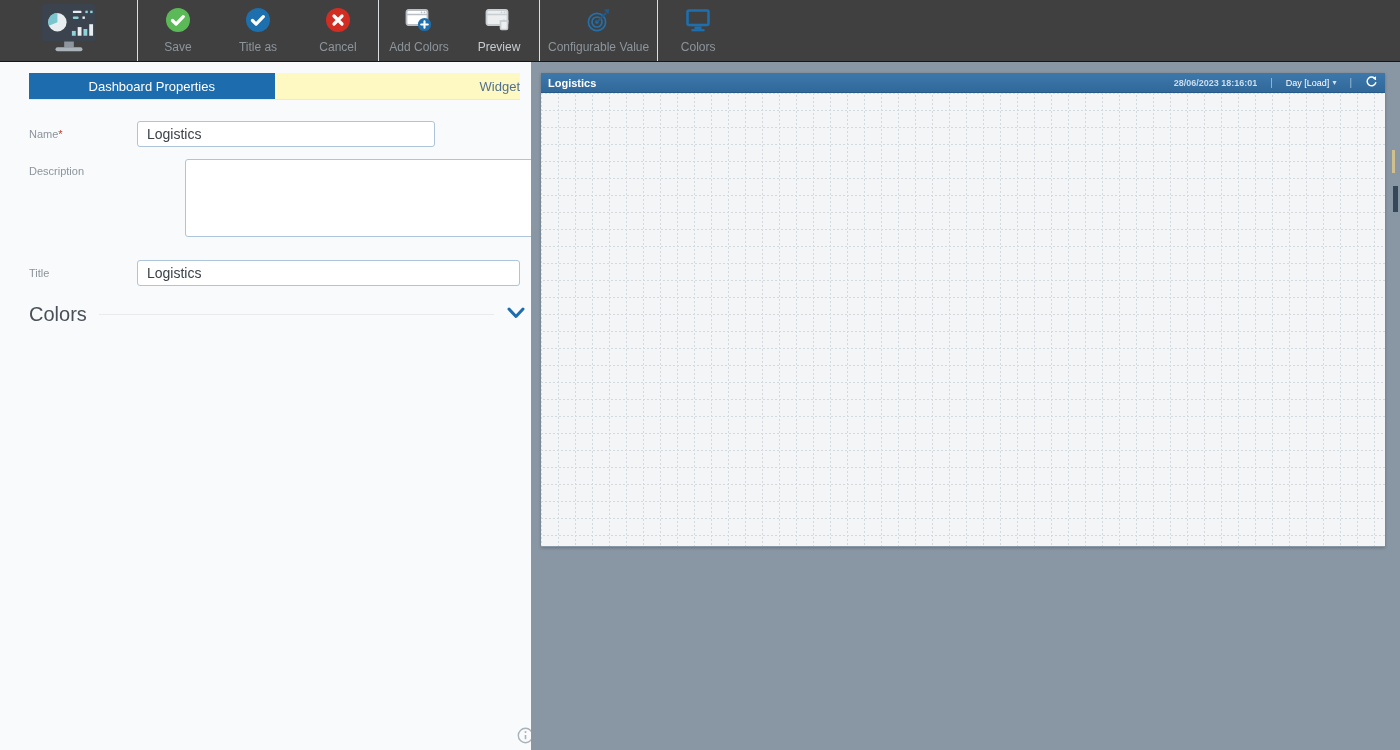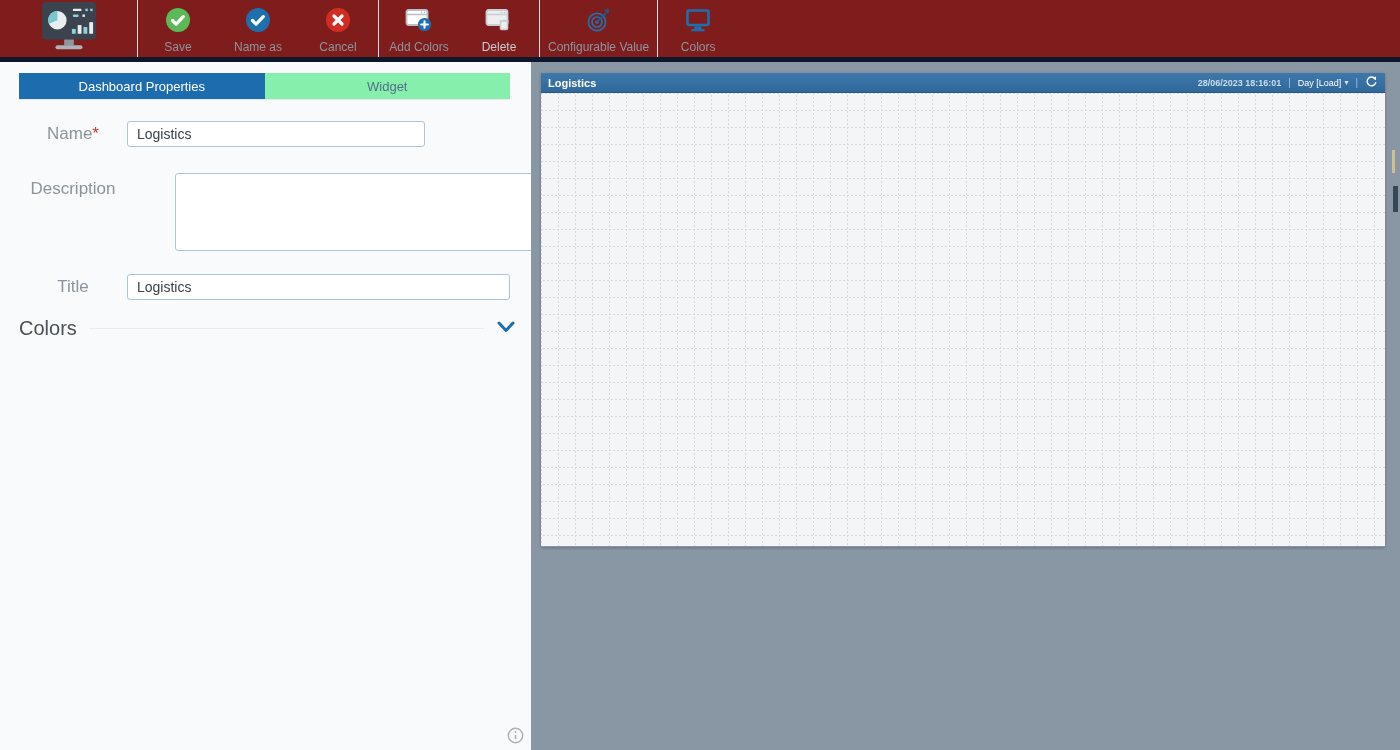--- a/index.html
+++ b/index.html
@@ -1,73 +1,73 @@
 <!DOCTYPE html>
 <html><head>
 <meta charset="utf-8">
 <style>
   * { margin:0; padding:0; box-sizing:border-box; }
   html,body { width:1400px; height:750px; font-family:"Liberation Sans", sans-serif; }
   #stage { position:relative; width:1400px; height:750px; background:#f9fafb; overflow:hidden; }
 
   
   .toolbar { position:absolute; left:0; top:0; width:1400px; height:62px;
-             background:#7f1d1d; border-bottom:5px solid #0f172a;
+             background:#404040; border-bottom:1px solid #0f172a;
              display:flex; align-items:stretch; }
   .logo-box { width:137px; display:flex; align-items:center; justify-content:center; }
   .tb-sep { width:1px; background:#dcdfe2; }
   .tb-btn { display:flex; flex-direction:column; align-items:center; justify-content:flex-start;
             padding-top:7px; gap:3px; min-width:80px; cursor:pointer; }
   .tb-btn.wide { min-width:110px; }
   .tb-btn .tb-label { font-size:12px; color:#8d959c; white-space:nowrap; padding:0 8px; }
   .tb-btn.disabled .tb-label { color:#c6cbd0; }
   .tb-btn.disabled { cursor:default; }
 
   
-  .left-panel { position:absolute; left:2px; top:62px; width:531px; height:688px;
+  .left-panel { position:absolute; left:12px; top:62px; width:531px; height:688px;
                 background:#f9fafb; }
   .tabs { margin:11px 23px 0 17px; display:flex; height:27px; background:#ffffff;
           border-bottom:1px solid #e6e9ec; }
   .tab { flex:1; display:flex; align-items:center; justify-content:center;
          font-size:13px; cursor:pointer; }
   .tab.active { background:#1c6cae; color:#ffffff; }
-  .tab.inactive { background:#86efac; color:#52708e; }
+  .tab.inactive { background:#fef9c3; color:#52708e;justify-content:flex-end; }
 
   .form-row { display:flex; align-items:center; padding-left:17px; }
   .form-row.top-align { align-items:flex-start; }
-  .field-label { width:108px; font-size:17px; color:#8b949c; flex-shrink:0;text-align:center; }
+  .field-label { width:108px; font-size:11px; color:#8b949c; flex-shrink:0; }
   .required { color:#c0392b; }
   .text-input { width:298px; height:26px; border:1px solid #aec4d8; border-radius:3px;
                 padding:2px 9px; font-size:14px; color:#3a4147; background:#fff;
                 font-family:"Liberation Sans", sans-serif; outline:none; }
   .text-input.wide { width:383px; }
   .text-area { width:383px; height:78px; border:1px solid #aec4d8; border-radius:3px;
                padding:6px 9px; font-size:14px; color:#3a4147; background:#fff; resize:none;
                font-family:"Liberation Sans", sans-serif; outline:none; }
   .row-name { margin-top:21px; }
-  .row-desc { margin-top:14px; padding-top:12px;gap:48px; }
+  .row-desc { padding-top:12px;gap:48px; }
   .row-desc .field-label { padding-top:6px; }
   .row-title { margin-top:23px; }
 
   .section-row { margin-top:17px; display:flex; align-items:center; padding:0 17px 0 17px; cursor:pointer; }
   .section-label { font-size:20px; color:#4a5056; }
   .section-line { flex:1; height:1px; background:#e9eced; margin:0 12px; }
 
   .info-btn { position:absolute; right:9px; bottom:6px; width:17px; height:17px; cursor:pointer; }
 
   
   .workspace { position:absolute; left:531px; top:62px; width:869px; height:688px;
                background:#8997a4; }
   .canvas { position:absolute; left:10px; top:11px; width:844px; height:474px;
             box-shadow:0 1px 3px rgba(0,0,0,.25); }
   .canvas-header { height:20px; background:linear-gradient(#3e78aa,#30689a);
                    border-bottom:1px solid #275a89;
                    display:flex; align-items:center; padding:0 7px; }
   .canvas-title { color:#ffffff; font-size:11px; font-weight:bold; }
-  .header-right { margin-left:auto; display:flex; align-items:center; gap:7px; }
+  .header-right { margin-left:auto; display:flex; align-items:center; gap:13px; }
   .hdr-timestamp { color:#c9ddf0; font-size:9px; font-weight:bold; }
   .hdr-divider { color:#9fc0dd; font-size:10px; }
   .hdr-interval { color:#ffffff; font-size:9px; font-weight:normal; cursor:pointer;
                   display:flex; align-items:center; gap:3px; }
   .hdr-caret { font-size:8px; color:#cfe0ef; }
   .hdr-refresh { cursor:pointer; display:flex; align-items:center; }
   .canvas-body { height:453px; background-color:#f3f5f6;
     background-image:
       repeating-conic-gradient(#f3f5f6 0% 25%, rgba(0,0,0,0) 0% 50%),
       linear-gradient(to right, #d3d9de 1px, transparent 1px),
@@ -117,21 +117,21 @@
       <span class="tb-label">Save</span>
     </div>
 
     <div class="tb-btn">
       <span>
         <svg width="26" height="26" viewBox="0 0 26 26">
           <circle cx="13" cy="13" r="12" fill="#1d6fae"></circle>
           <path d="M7.5 13.5l3.6 3.6 7.2-7.4" stroke="#fff" stroke-width="3.2" fill="none" stroke-linecap="round" stroke-linejoin="round"></path>
         </svg>
       </span>
-      <span class="tb-label">Name as</span>
+      <span class="tb-label">Title as</span>
     </div>
 
     <div class="tb-btn">
       <span>
         <svg width="26" height="26" viewBox="0 0 26 26">
           <circle cx="13" cy="13" r="12" fill="#d22d23"></circle>
           <path d="M9 9l8 8M17 9l-8 8" stroke="#fff" stroke-width="3.2" stroke-linecap="round"></path>
         </svg>
       </span>
       <span class="tb-label">Cancel</span>
@@ -159,21 +159,21 @@
         <svg width="28" height="26" viewBox="0 0 28 26">
           <rect x="1.5" y="3" width="21" height="15" rx="2" fill="#eceef0" stroke="#c9ced3" stroke-width="1.8"></rect>
           <line x1="1.5" y1="7.5" x2="22.5" y2="7.5" stroke="#c9ced3" stroke-width="1.5"></line>
           <circle cx="16.5" cy="5.3" r="0.9" fill="#c9ced3"></circle>
             <circle cx="19.5" cy="5.3" r="0.9" fill="#c9ced3"></circle>
           <rect x="15.5" y="14" width="7" height="8.5" rx="1.2" fill="#eceef0" stroke="#c9ced3" stroke-width="1.6"></rect>
           <line x1="14.5" y1="14" x2="23.5" y2="14" stroke="#c9ced3" stroke-width="1.6"></line>
           <line x1="19" y1="12.5" x2="19" y2="14" stroke="#c9ced3" stroke-width="1.6"></line>
         </svg>
       </span>
-      <span class="tb-label">Delete</span>
+      <span class="tb-label">Preview</span>
     </div>
 
     <div class="tb-sep"></div>
 
     <div class="tb-btn wide">
       <span>
         <svg width="26" height="26" viewBox="0 0 26 26">
           <circle cx="11" cy="15" r="8.6" stroke="#2470ab" fill="none" stroke-width="1.7"></circle>
           <circle cx="11" cy="15" r="5" stroke="#2470ab" fill="none" stroke-width="1.7"></circle>
           <circle cx="11" cy="15" r="1.8" fill="#2470ab"></circle>

